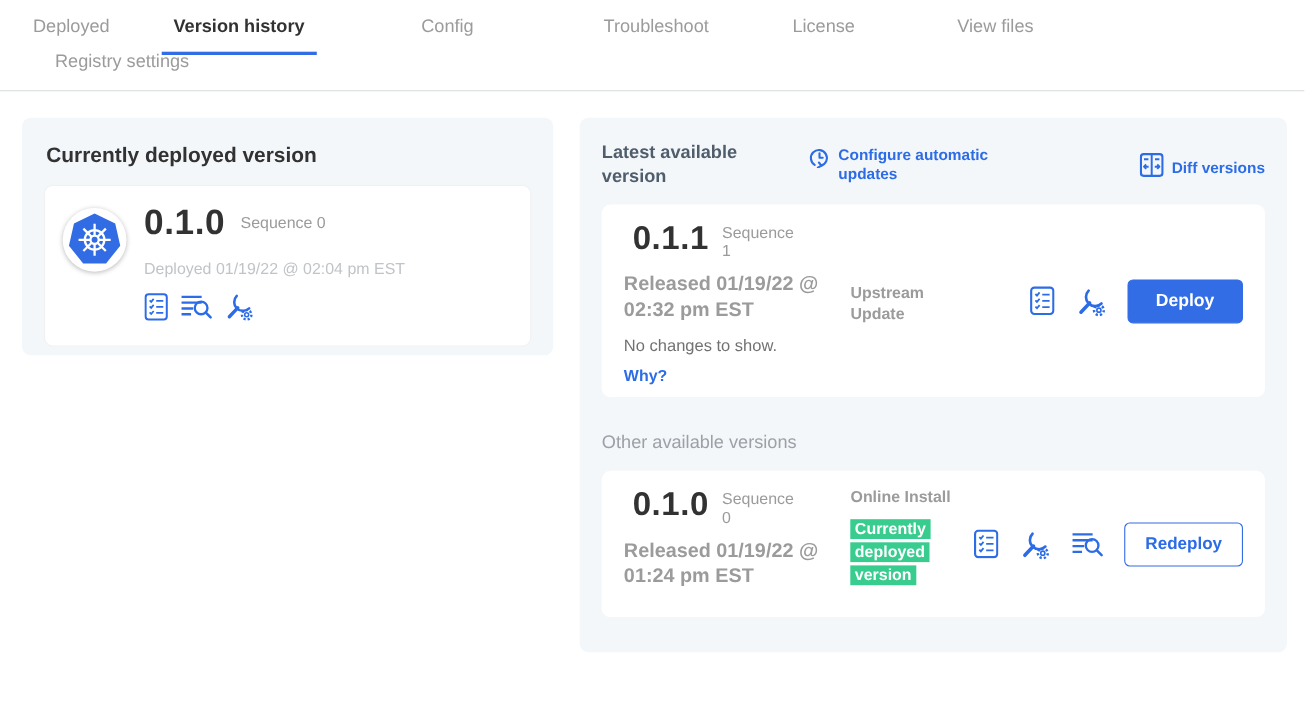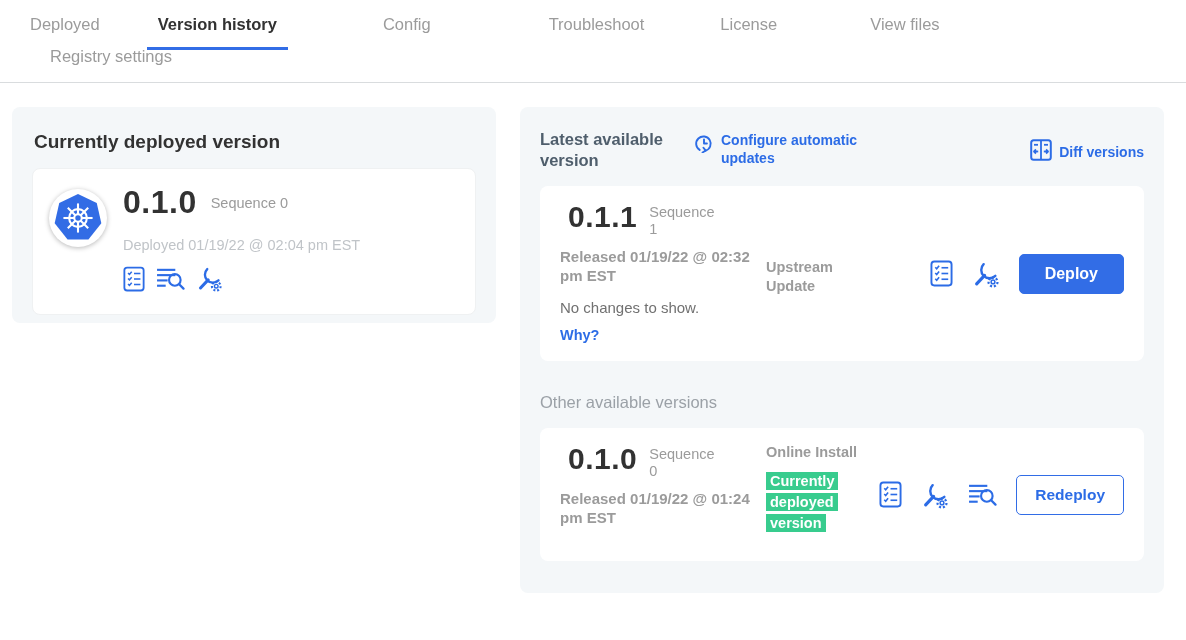--- a/index.html
+++ b/index.html
@@ -12,59 +12,59 @@
   .tab { font-size:16.5px; font-weight:500; color:#9b9b9b; cursor:pointer; white-space:nowrap; }
   .tab.active { color:#323232; font-weight:700; padding:0 11px 13px; border-bottom:3px solid #326de6; }
   .tab:nth-child(1){ margin-right:47px; }
   .tab:nth-child(2){ margin-right:95px; }
   .tab:nth-child(3){ margin-right:88px; }
   .tab:nth-child(4){ margin-right:76px;margin-left:30px; }
   .tab:nth-child(5){ margin-right:93px; }
   .nav-row2 { padding:13px 0 16px 50px; }
 
   
-  .main { display:flex; align-items:flex-start; padding:24px 16px 0 12px; gap:24px; }
+  .main { display:flex; align-items:flex-start; padding:24px 16px 0 20px; gap:24px; }
 
   .panel { background:#f4f7f9; border-radius:8px; }
   .left-panel { width:484px; padding:22px 20px; height:216px; }
   .right-panel { width:644px; padding:22px 20px 20px; min-height:486px; }
 
   
   .deployed-title { font-size:19px; font-weight:700; color:#323232; margin:2px 0 15px 2px; }
   .inner-card { background:#fff; border:1px solid #eff1f2; border-radius:8px; padding:13px 16px;
     display:flex; gap:16px; height:147px; }
   .logo-wrap { width:58px; height:58px; border-radius:50%; background:#fff; flex:0 0 auto;
     box-shadow:0 1px 5px rgba(0,0,0,.28); display:flex; align-items:center; justify-content:center; margin-top:7px; }
   .ver-row { display:flex; align-items:center; gap:14px; margin-top:2px; }
   .big-version { font-size:32px; font-weight:700; color:#323232; letter-spacing:.5px; }
   .seq-inline { font-size:14.5px; color:#9b9b9b; }
   .deployed-at { font-size:14.5px; color:#c0c4c8; margin-top:16px; }
   .icon-row { display:flex; align-items:center; gap:11px; margin-top:12px; }
   .icon { color:#2c6ce6; display:block; cursor:pointer; }
 
   
-  .panel-header { display:flex; align-items:center; }
+  .panel-header { display:flex; align-items:center;gap:34px; }
   .panel-title { width:138px; font-size:16.5px; font-weight:700; color:#4f5e6c; line-height:1.25; flex:0 0 auto; }
   .hdr-action { display:flex; align-items:flex-start; gap:7px; color:#2c6ce6; font-weight:700;
     font-size:14px; line-height:1.25; cursor:pointer; }
   .hdr-action .txt { display:block; }
   .act-check { margin-left:20px; width:112px; }
   .act-auto  { margin-left:16px; width:186px; }
   .act-diff  { margin-left:auto; align-items:flex-end; }
   .hdr-action svg { flex:0 0 auto; margin-top:1px; }
 
   .version-card { background:#fff; border-radius:8px; margin-top:16px; padding:15px 20px 15px;
     display:flex; align-items:flex-start; }
   .card-latest { height:175px; }
   .card-other  { height:133px; }
   .vcol1 { width:198px; flex:0 0 auto; }
   .vrow { display:flex; align-items:flex-start; gap:12px;margin-left:8px; }
   .big-version2 { font-size:30px; font-weight:700; color:#323232; line-height:1.05; letter-spacing:.5px; }
   .seq-wrap { width:76px; font-size:14.5px; color:#9b9b9b; line-height:1.15; margin-top:3px; }
-  .released { margin-top:9px; font-size:15px; font-weight:700; color:#9b9b9b; line-height:1.3; width:190px; }
+  .released { margin-top:9px; font-size:18px; font-weight:700; color:#9b9b9b; line-height:1.3; width:190px; }
   .changes-note { margin-top:13px; font-size:15px; color:#717171; }
   .why-link { margin-top:11px; font-size:14.5px; font-weight:700; color:#2c6ce6; cursor:pointer; }
   .vcol2 { width:96px; flex:0 0 auto; margin-left:8px; font-size:14.5px; font-weight:700;
     color:#9b9b9b; line-height:1.3; }
   .vcol2.mid { margin-top:57px; }
   .badge-wrap { width:86px; margin-top:9px; }
   .badge { display:inline; background:#38cc8e; color:#fff; font-weight:700; font-size:14.5px;
     line-height:21px; padding:1px 4px; -webkit-box-decoration-break:clone; box-decoration-break:clone; }
   .card-actions { margin-left:auto; align-self:center; display:flex; align-items:center; gap:19px; }
   .btn { border-radius:5px; font-weight:700; cursor:pointer; font-family:inherit; }

